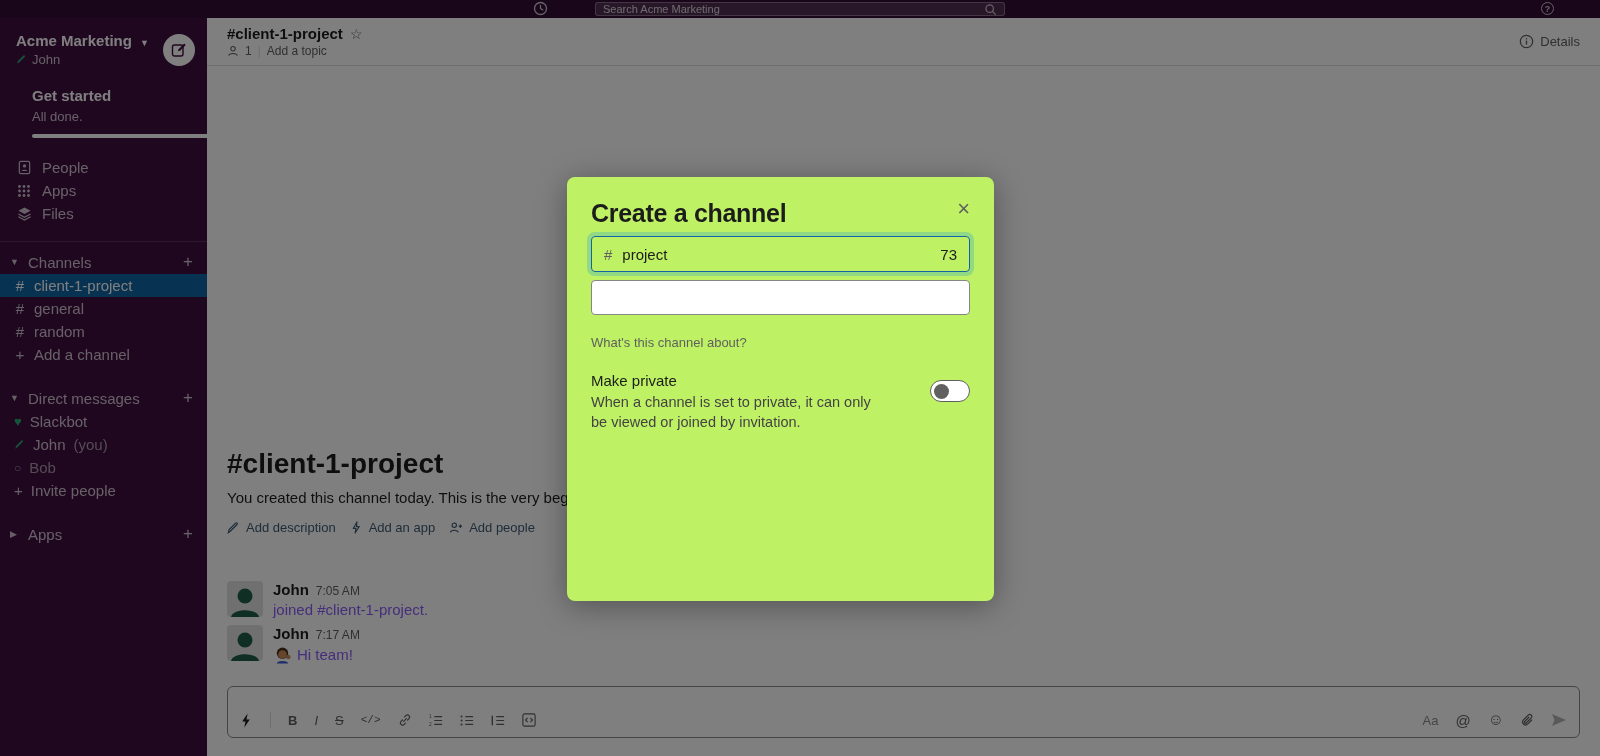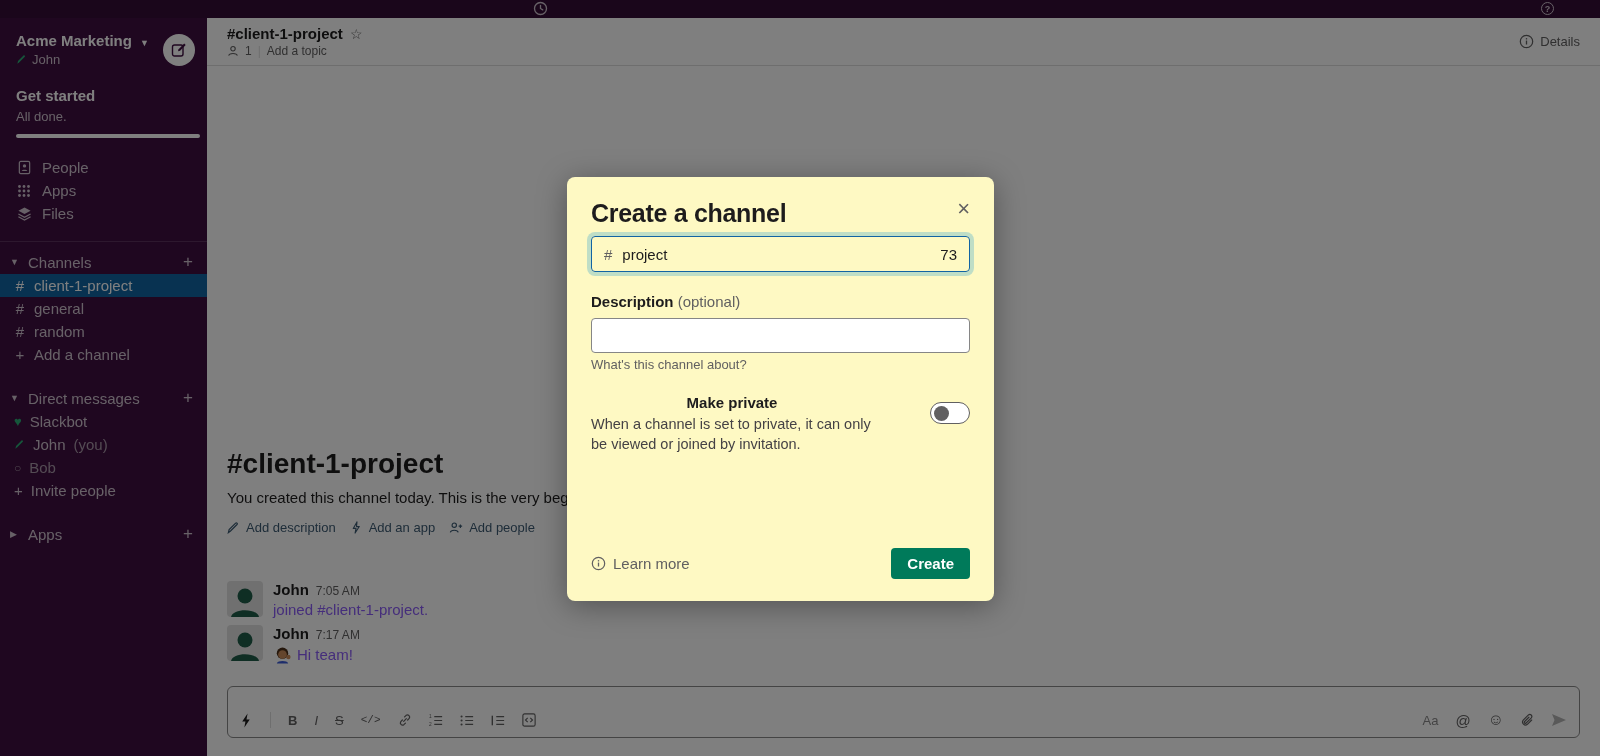--- a/index.html
+++ b/index.html
@@ -22,21 +22,21 @@
   .body-row { display:flex; height:738px; }
 
   
   .sidebar { width:207px; background:#3F0E40; color:#CFC3CF; flex-shrink:0; font-size:15px; position:relative; }
   .ws-header { display:flex; align-items:center; justify-content:space-between; padding:14px 12px 10px 16px; }
   .ws-name { color:#fff; font-weight:bold; font-size:15px; white-space:nowrap;margin-top:44px; }
   .ws-caret { font-size:9px; color:#fff; margin-left:4px; }
   .ws-user { display:flex; align-items:center; gap:5px; font-size:13px; color:#cfc3cf; margin-top:3px; }
   .compose-btn { width:32px; height:32px; border-radius:50%; background:#fff; display:flex; align-items:center;
     justify-content:center; cursor:pointer; flex-shrink:0; }
-  .get-started { padding:10px 16px 0 16px; }
+  .get-started { padding:10px 16px 0 32px; }
   .gs-title { color:#fff; font-weight:bold; font-size:15px; }
   .gs-sub { font-size:13px; margin-top:5px; color:#cfc3cf; }
   .gs-bar { margin-top:10px; height:4px; background:#fff; border-radius:2px; width:184px; margin-left:-8px; position:relative; left:0; }
   .sb-nav { margin-top:18px; }
   .sb-item { display:flex; align-items:center; gap:10px; padding:4px 16px; height:23px; cursor:pointer; }
   .sb-item .ic { width:16px; display:flex; justify-content:center; color:#cfc3cf; }
   .sb-divider { height:1px; background:rgba(255,255,255,0.15); margin:16px 0 8px 0; }
   .sec-header { display:flex; align-items:center; padding:4px 14px 4px 10px; height:24px; }
   .sec-caret { width:18px; font-size:9px; color:#cfc3cf; }
   .sec-label { flex:1; }
@@ -84,57 +84,66 @@
   .ct-btn { font-size:13px; cursor:pointer; color:#616061; display:flex; align-items:center; }
   .ct-b { font-weight:bold; }
   .ct-i { font-style:italic; }
   .ct-s { text-decoration:line-through; }
   .ct-code { font-family:"Liberation Mono",monospace; font-size:11px; }
   .ct-div { width:1px; height:16px; background:#ddd; }
   .ct-dim { opacity:0.75; }
 
   
   .overlay { position:absolute; inset:0; background:rgba(0,0,0,0.5); z-index:50; }
-  .modal { position:absolute; left:567px; top:177px; width:427px; height:424px; background:#fef9c3; border-radius:8px;
+  .modal { position:absolute; left:567px; top:177px; width:427px; height:424px; background:#bef264; border-radius:8px;
     box-shadow:0 5px 30px rgba(0,0,0,0.35); z-index:60; padding:22px 24px 20px 24px; }
   .modal-head { display:flex; align-items:flex-start; justify-content:space-between; }
   .modal-title { font-size:25px; font-weight:bold; color:#1d1c1d; letter-spacing:-0.3px; }
   .modal-close { font-size:22px; color:#616061; cursor:pointer; line-height:20px; }
   .modal-desc { margin-top:17px; font-size:14.5px; color:#454245; line-height:1.33; width:360px; }
   .field-label { margin-top:21px; font-size:15px; font-weight:bold; color:#1d1c1d; }
   .optional { font-weight:normal; color:#616061; }
   .name-input { margin-top:8px; height:36px; border:1px solid #1264A3; border-radius:4px;
     box-shadow:0 0 0 4px rgba(29,155,209,0.28); display:flex; align-items:center; padding:0 12px; font-size:15px; }
   .ni-hash { color:#616061; }
   .ni-value { color:#1d1c1d; margin-left:10px; flex:1; }
   .ni-counter { color:#1d1c1d; }
   .desc-input { margin-top:8px; height:35px; width:100%; border:1px solid #868686; border-radius:4px;
     padding:0 12px; font-size:15px; color:#1d1c1d; outline:none; font-family:"Liberation Sans",sans-serif; }
-  .field-help { margin-top:4px; font-size:13px; color:#616061; }
+  .field-help { margin-top:20px; font-size:13px; color:#616061; }
   .private-row { margin-top:22px; display:flex; justify-content:space-between; }
-  .private-label { font-size:15px; font-weight:bold; color:#1d1c1d;text-align:center; }
+  .private-label { font-size:15px; font-weight:normal; color:#1d1c1d; }
   .private-text { margin-top:4px; font-size:14.5px; color:#454245; line-height:1.35; width:282px; }
   .toggle { width:40px; height:22px; border:1px solid #616061; border-radius:11px; background:#fff;
     position:relative; cursor:pointer; margin-top:8px; flex-shrink:0; }
   .toggle-knob { position:absolute; left:3px; top:2.5px; width:15px; height:15px; border-radius:50%; background:#616061; }
   .modal-footer { position:absolute; left:24px; right:24px; bottom:22px; display:flex; align-items:center; justify-content:space-between; }
   .learn-more { display:flex; align-items:center; gap:7px; color:#616061; font-size:15px; cursor:pointer; }
   .create-btn { background:#007A5A; color:#fff; font-weight:bold; font-size:15px; border:none; border-radius:4px;
     padding:7px 16px; cursor:pointer; font-family:"Liberation Sans",sans-serif; }
 </style>
 </head>
 <body>
 
 <div class="topbar">
   <span class="tb-clock">
     <svg width="15" height="15" viewBox="0 0 16 16">
         <circle cx="8" cy="8" r="6.4" fill="none" stroke="#cfc3cf" stroke-width="1.4"></circle>
         <path d="M8 4.6V8l2.4 1.5" fill="none" stroke="#cfc3cf" stroke-width="1.4" stroke-linecap="round"></path>
       </svg>
   </span>
+  <div class="searchbox">
+    <input placeholder="Search Acme Marketing" style="">
+    <span>
+      <svg width="13" height="13" viewBox="0 0 16 16">
+          <circle cx="7" cy="7" r="4.6" fill="none" stroke="#cfc3cf" stroke-width="1.5"></circle>
+          <path d="M10.5 10.5L14 14" stroke="#cfc3cf" stroke-width="1.5" stroke-linecap="round"></path>
+        </svg>
+    </span>
+  </div>
   <span class="tb-help">?</span>
 </div>
 
 <div class="body-row">
   <aside class="sidebar">
     <div class="ws-header">
       <div>
         <div>
           <span class="ws-name">Acme Marketing</span>
           <span class="ws-caret">▼</span>
@@ -447,43 +456,26 @@
     <div class="modal-title">Create a channel</div>
     <div class="modal-close">×</div>
   </div>
 
   <div class="name-input">
     <span class="ni-hash">#</span>
     <span class="ni-value">project</span>
     <span class="ni-counter">73</span>
   </div>
 
-  <div class="field-label">
-    <span>Description</span>
-    <span class="optional">(optional)</span>
-  </div>
   <input class="desc-input" style="">
   <div class="field-help">What's this channel about?</div>
 
   <div class="private-row">
     <div>
       <div class="private-label">Make private</div>
       <div class="private-text">When a channel is set to private, it can only be viewed or joined by invitation.</div>
     </div>
     <div class="toggle">
       <div class="toggle-knob"></div>
     </div>
   </div>
 
-  <div class="modal-footer">
-    <div class="learn-more">
-      <span>
-        <svg width="15" height="15" viewBox="0 0 16 16">
-            <circle cx="8" cy="8" r="6.6" fill="none" stroke="#616061" stroke-width="1.3"></circle>
-            <rect x="7.3" y="7" width="1.4" height="4.2" fill="#616061"></rect>
-            <rect x="7.3" y="4.4" width="1.4" height="1.4" fill="#616061"></rect>
-          </svg>
-      </span>
-      <span>Learn more</span>
-    </div>
-    <button class="create-btn">Create</button>
-  </div>
 </div>
 
 </body></html>

